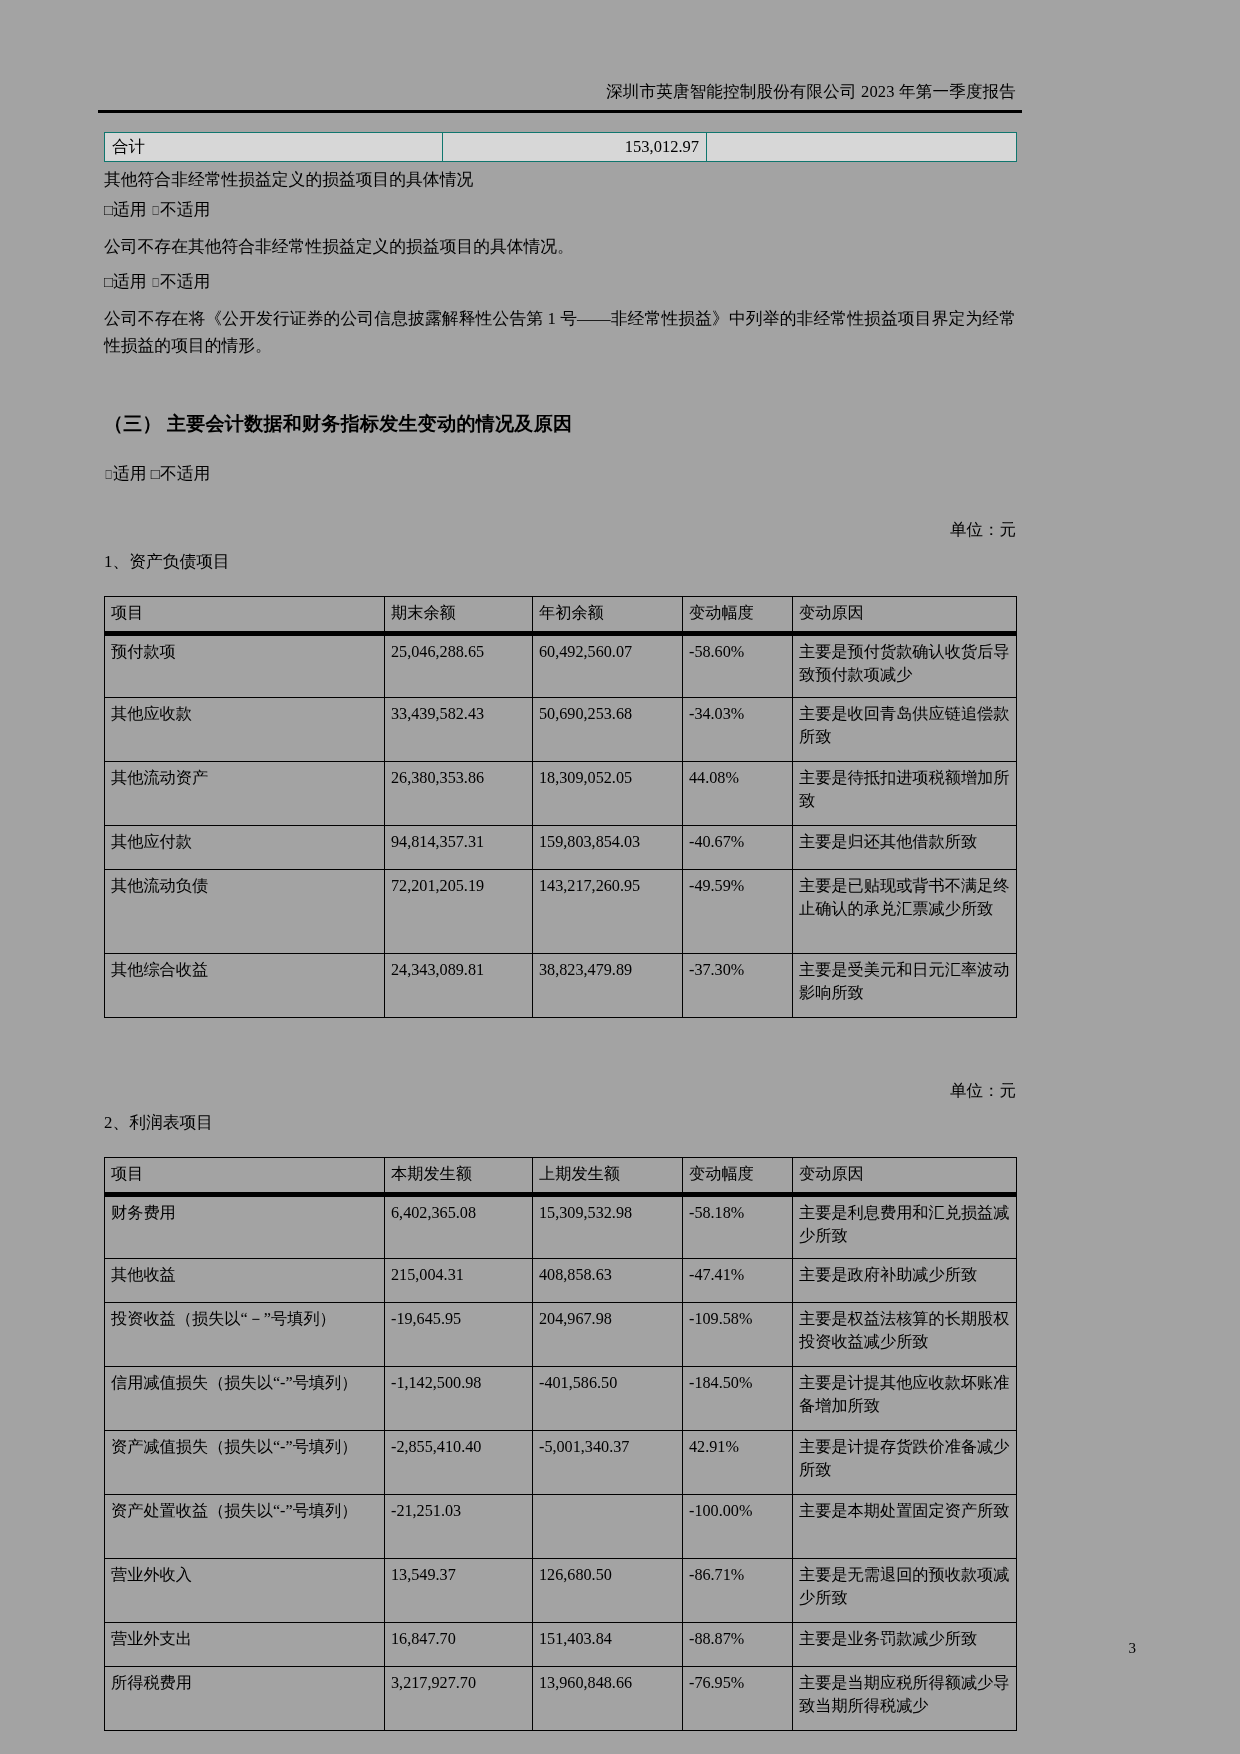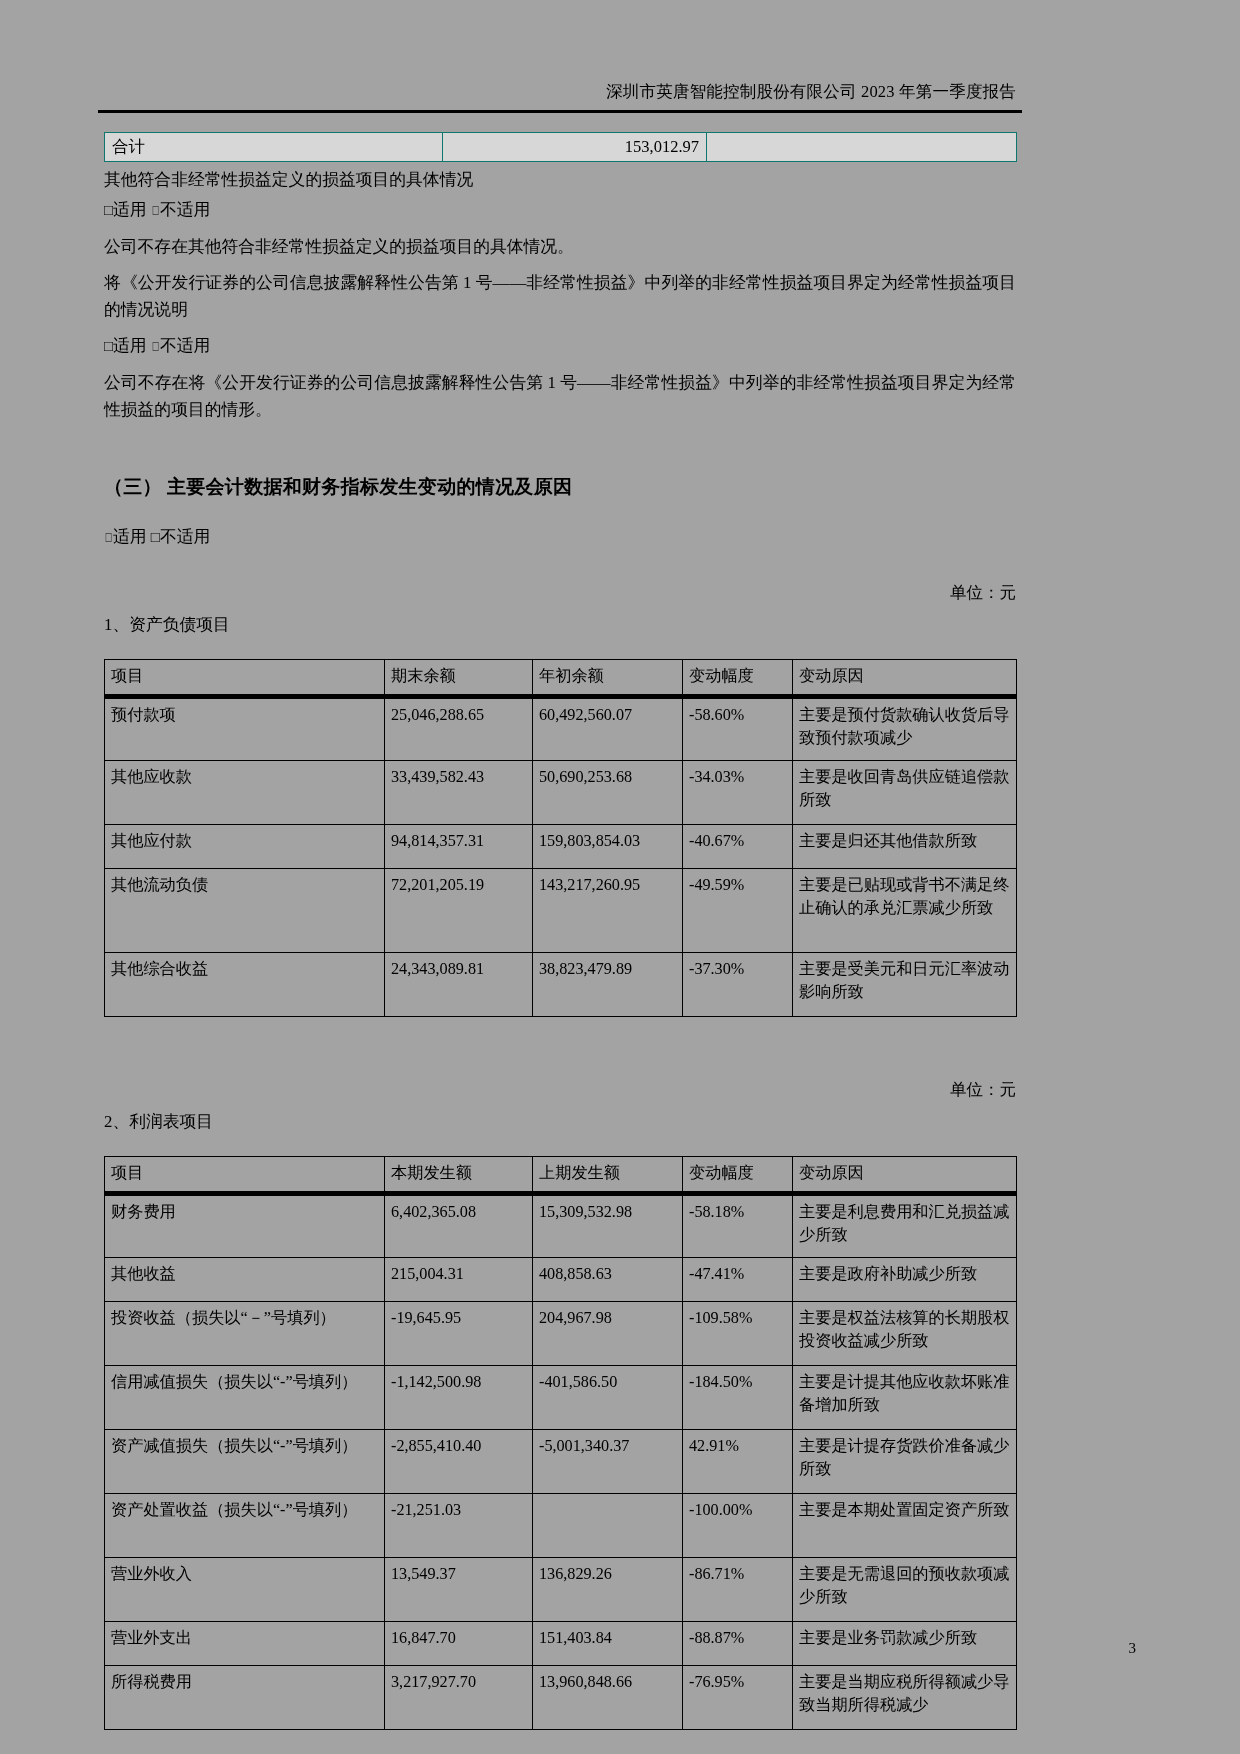--- a/index.html
+++ b/index.html
@@ -181,21 +181,20 @@
 
     <p class="para tight">其他符合非经常性损益定义的损益项目的具体情况</p>
 
     <p class="checkline">
       <span class="box-empty"></span><span>适用</span>
       <span class="box-filled"></span><span>不适用</span>
     </p>
 
     <p class="para">公司不存在其他符合非经常性损益定义的损益项目的具体情况。</p>
 
-    <p class="para">将《公开发行证券的公司信息披露解释性公告第 1 号——非经常性损益》中列举的非经常性损益项目界定为经常性损益项目的情况说明</p>
 
     <p class="checkline">
       <span class="box-empty"></span><span>适用</span>
       <span class="box-filled"></span><span>不适用</span>
     </p>
 
     <p class="para">公司不存在将《公开发行证券的公司信息披露解释性公告第 1 号——非经常性损益》中列举的非经常性损益项目界定为经常性损益的项目的情形。</p>
 
     <div class="spacer-lg"></div>
 
@@ -241,20 +240,27 @@
           <td class="cell-mid">-58.60%</td>
           <td>主要是预付货款确认收货后导致预付款项减少</td>
         </tr>
         <tr class="tall">
           <td class="cell-mid">其他应收款</td>
           <td class="cell-mid">33,439,582.43</td>
           <td class="cell-mid">50,690,253.68</td>
           <td class="cell-mid">-34.03%</td>
           <td>主要是收回青岛供应链追偿款所致</td>
         </tr>
+        <tr class="tall">
+          <td class="cell-mid">其他流动资产</td>
+          <td class="cell-mid">26,380,353.86</td>
+          <td class="cell-mid">18,309,052.05</td>
+          <td class="cell-mid">44.08%</td>
+          <td>主要是待抵扣进项税额增加所致</td>
+        </tr>
         <tr>
           <td class="cell-mid">其他应付款</td>
           <td class="cell-mid">94,814,357.31</td>
           <td class="cell-mid">159,803,854.03</td>
           <td class="cell-mid">-40.67%</td>
           <td class="cell-mid">主要是归还其他借款所致</td>
         </tr>
         <tr class="xtall">
           <td class="cell-mid">其他流动负债</td>
           <td class="cell-mid">72,201,205.19</td>
@@ -337,21 +343,21 @@
         <tr class="tall">
           <td class="cell-mid">资产处置收益（损失以“-”号填列）</td>
           <td class="cell-mid">-21,251.03</td>
           <td class="cell-mid"></td>
           <td class="cell-mid">-100.00%</td>
           <td>主要是本期处置固定资产所致</td>
         </tr>
         <tr class="tall">
           <td class="cell-mid">营业外收入</td>
           <td class="cell-mid">13,549.37</td>
-          <td class="cell-mid">136,829.26</td>
+          <td class="cell-mid">126,680.50</td>
           <td class="cell-mid">-86.71%</td>
           <td>主要是无需退回的预收款项减少所致</td>
         </tr>
         <tr>
           <td class="cell-mid">营业外支出</td>
           <td class="cell-mid">16,847.70</td>
           <td class="cell-mid">151,403.84</td>
           <td class="cell-mid">-88.87%</td>
           <td class="cell-mid">主要是业务罚款减少所致</td>
         </tr>

